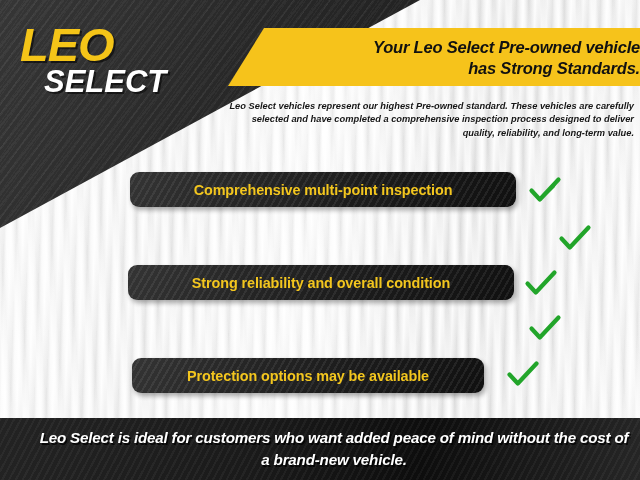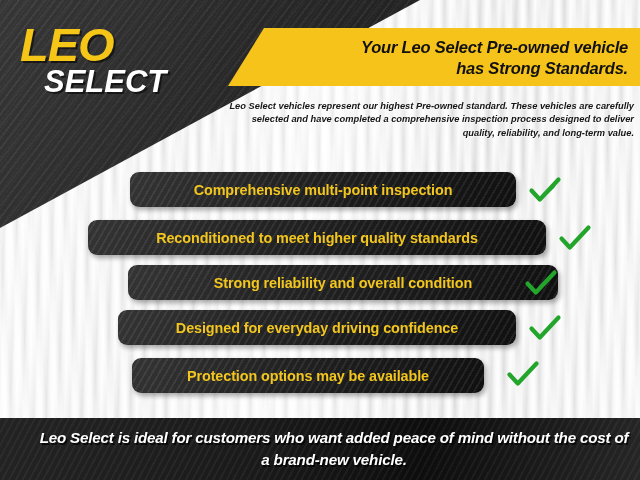--- a/index.html
+++ b/index.html
@@ -80,21 +80,21 @@
     background:#F6C31B;
     clip-path:polygon(36px 0, 412px 0, 412px 58px, 0 58px);
     z-index:5;
   }
   .title-text {
     position:absolute; left:240px; top:30px;
     width:400px; height:56px;
     z-index:6;
     display:flex; flex-direction:column;
     align-items:flex-end; justify-content:center;
-    padding-right:12px;
+    padding-right:0;
   }
   .title-line {
     font-size:16.5px; line-height:21px;
     font-weight:bold; font-style:italic;
     color:#111111;
     letter-spacing:-0.2px;
     text-align:right;
     white-space:nowrap;
   }
 
@@ -137,21 +137,21 @@
     z-index:8;
     width:34px; height:30px;
   }
   .check svg { width:100%; height:100%; display:block; }
 
   
   #pill-0 { left:130px; top:172px; width:386px; }
   #check-0{ left:528px; top:176px; }
   #pill-1 { left:88px;  top:220px; width:458px; }
   #check-1{ left:558px; top:224px; }
-  #pill-2 { left:128px; top:265px; width:430px; }
+  #pill-2 { left:128px; top:265px; width:386px; }
   #check-2{ left:524px; top:269px; }
   #pill-3 { left:118px; top:310px; width:398px; }
   #check-3{ left:528px; top:314px; }
   #pill-4 { left:132px; top:358px; width:352px; }
   #check-4{ left:506px; top:360px; }
 
   
   .footer {
     position:absolute; left:0; top:418px;
     width:640px; height:62px;
@@ -199,41 +199,35 @@
   <div class="pill" id="pill-0">
     <span class="pill-label">Comprehensive multi-point inspection</span>
   </div>
   <div class="check" id="check-0">
     <svg viewBox="0 0 34 30">
         <path d="M3 15 L11.5 24 L31 3 L26.5 11.5 L12 25.5 Z" fill="#22A52A"></path>
         <path d="M3.5 14.5 L11.8 23.5 L30.5 3.5" stroke="#22A52A" stroke-width="4.2" fill="none" stroke-linecap="round" stroke-linejoin="round"></path>
       </svg>
   </div>
 
-  <div class="pill" id="pill-1">
-    <span class="pill-label">Reconditioned to meet higher quality standards</span>
-  </div>
   <div class="check" id="check-1">
     <svg viewBox="0 0 34 30">
         <path d="M3.5 14.5 L11.8 23.5 L30.5 3.5" stroke="#22A52A" stroke-width="4.2" fill="none" stroke-linecap="round" stroke-linejoin="round"></path>
       </svg>
   </div>
 
   <div class="pill" id="pill-2">
     <span class="pill-label">Strong reliability and overall condition</span>
   </div>
   <div class="check" id="check-2">
     <svg viewBox="0 0 34 30">
         <path d="M3.5 14.5 L11.8 23.5 L30.5 3.5" stroke="#22A52A" stroke-width="4.2" fill="none" stroke-linecap="round" stroke-linejoin="round"></path>
       </svg>
   </div>
 
-  <div class="pill" id="pill-3">
-    <span class="pill-label">Designed for everyday driving confidence</span>
-  </div>
   <div class="check" id="check-3">
     <svg viewBox="0 0 34 30">
         <path d="M3.5 14.5 L11.8 23.5 L30.5 3.5" stroke="#22A52A" stroke-width="4.2" fill="none" stroke-linecap="round" stroke-linejoin="round"></path>
       </svg>
   </div>
 
   <div class="pill" id="pill-4">
     <span class="pill-label">Protection options may be available</span>
   </div>
   <div class="check" id="check-4">

